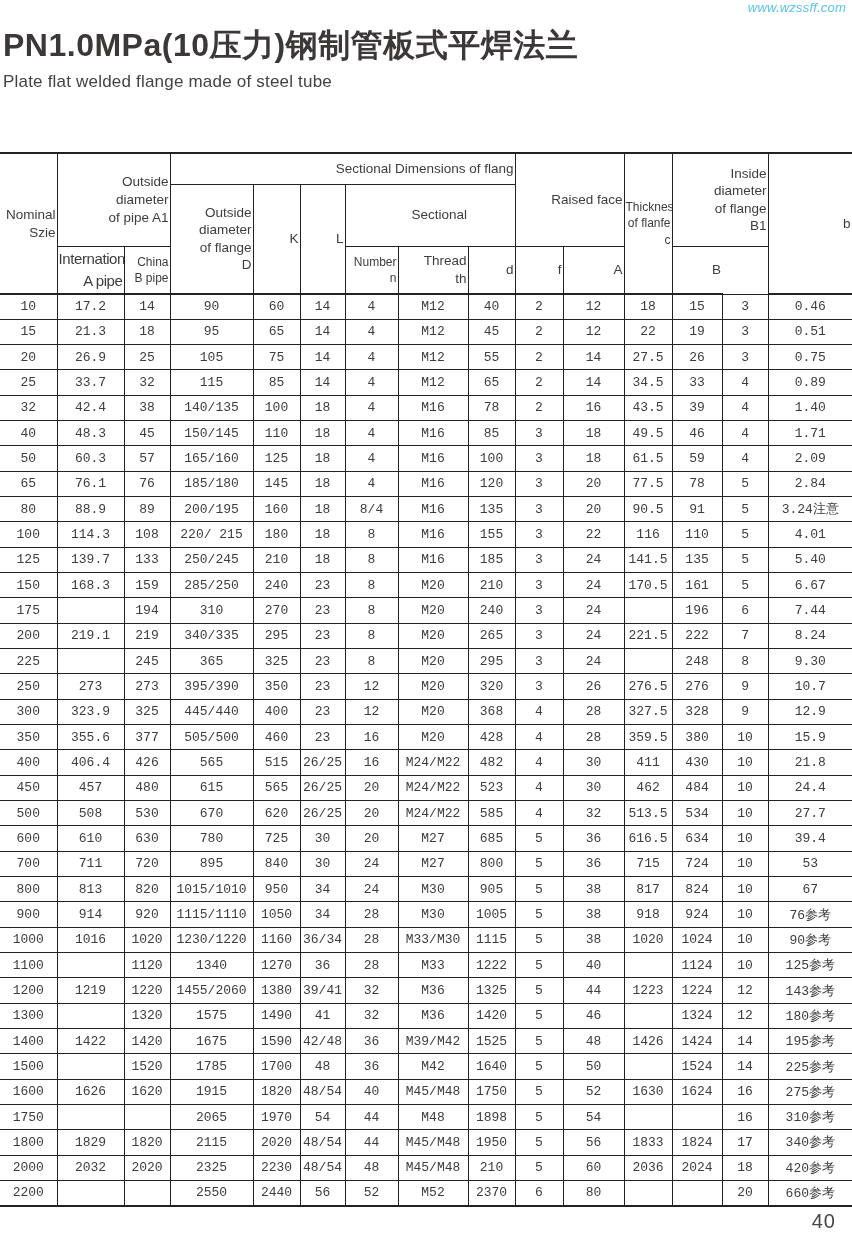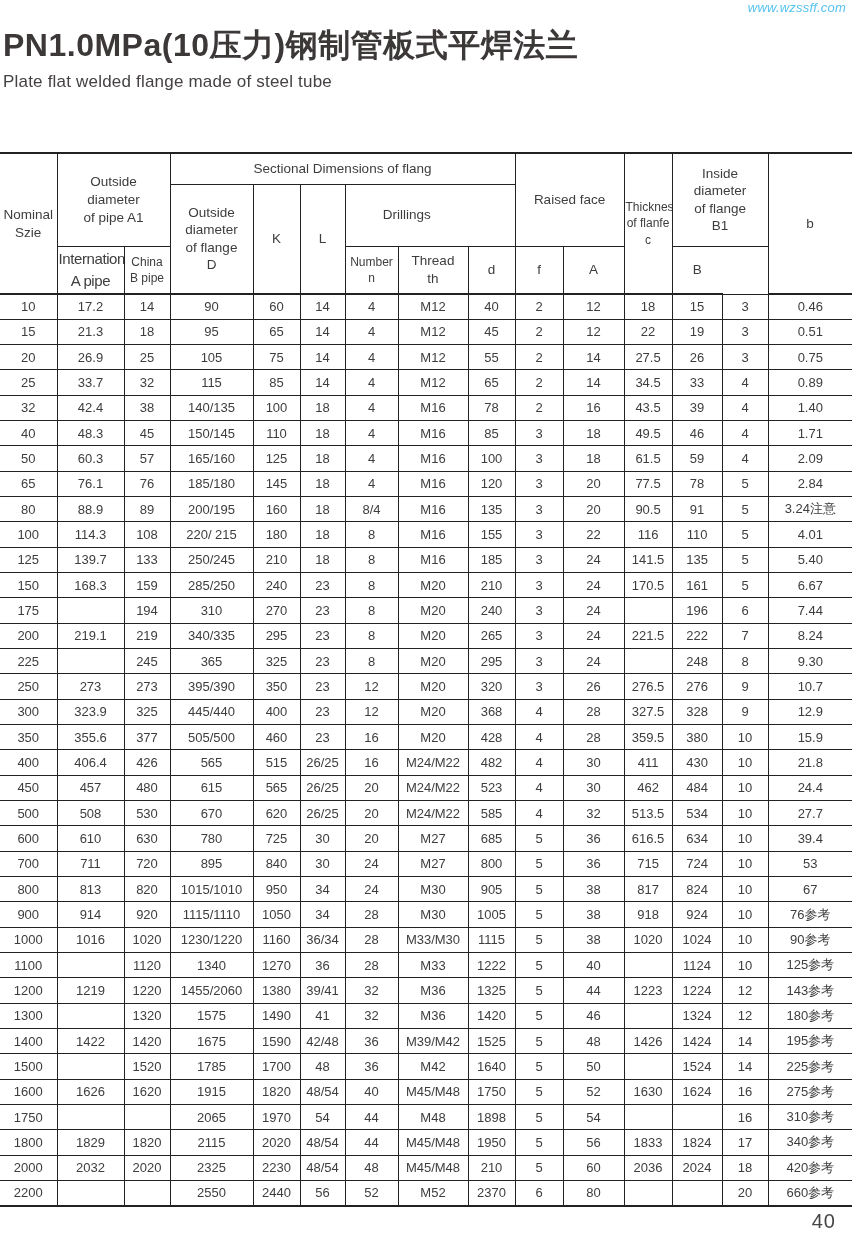--- a/index.html
+++ b/index.html
@@ -29,28 +29,28 @@
     border-top:2px solid var(--border);
     border-bottom:2px solid var(--border);
     border-left:none;border-right:none;
   }
   .spec th,.spec td{
     border:1px solid var(--border);
     text-align:center;vertical-align:middle;
     font-weight:400;color:var(--text);
     padding:0 1px;overflow:hidden;
   }
-  .spec th{font-size:13.5px;line-height:1.3;white-space:pre-line;}
+  .spec th{font-size:13.5px;line-height:1.3;white-space:pre-line;text-align:right;}
   .spec td{font-size:13px;}
   .spec th:first-child,.spec td:first-child{border-left:none;margin-top:7px;}
   .spec th:last-child,.spec td:last-child{border-right:none;}
   .spec tr.hr1{height:31px;}
   .spec tr.hr2{height:62px;}
   .spec tr.hr3{height:48px;}
-  .spec tbody tr{height:25.33px;}
+  .spec tbody tr{height:25.33px;font-family:Liberation Mono, monospace;}
   thead tr.hr1 th[rowspan="3"],
   thead tr.hr2 th[rowspan="2"],
   thead tr.hr3 th{border-bottom:2px solid var(--border);}
   th.small{font-size:12px;line-height:1.35;}
   th.xsmall{font-size:15px;letter-spacing:-.4px;line-height:1.45;}
 
   .pagenum{
     position:absolute;right:16px;top:1210px;
     font-size:20px;color:#454545;letter-spacing:1px;
   }
@@ -100,21 +100,21 @@
       <th rowspan="3">Weight
 kg</th>
     </tr>
     <tr class="hr2">
       <th rowspan="2">Outside
 diameter
 of flange
 D</th>
       <th rowspan="2">K</th>
       <th rowspan="2">L</th>
-      <th colspan="2">Drillings</th>
+      <th colspan="2">Sectional</th>
     </tr>
     <tr class="hr3">
       <th class="xsmall">International
 A pipe</th>
       <th class="small">China
 B pipe</th>
       <th class="small">Number
 n</th>
       <th>Thread
 th</th>

